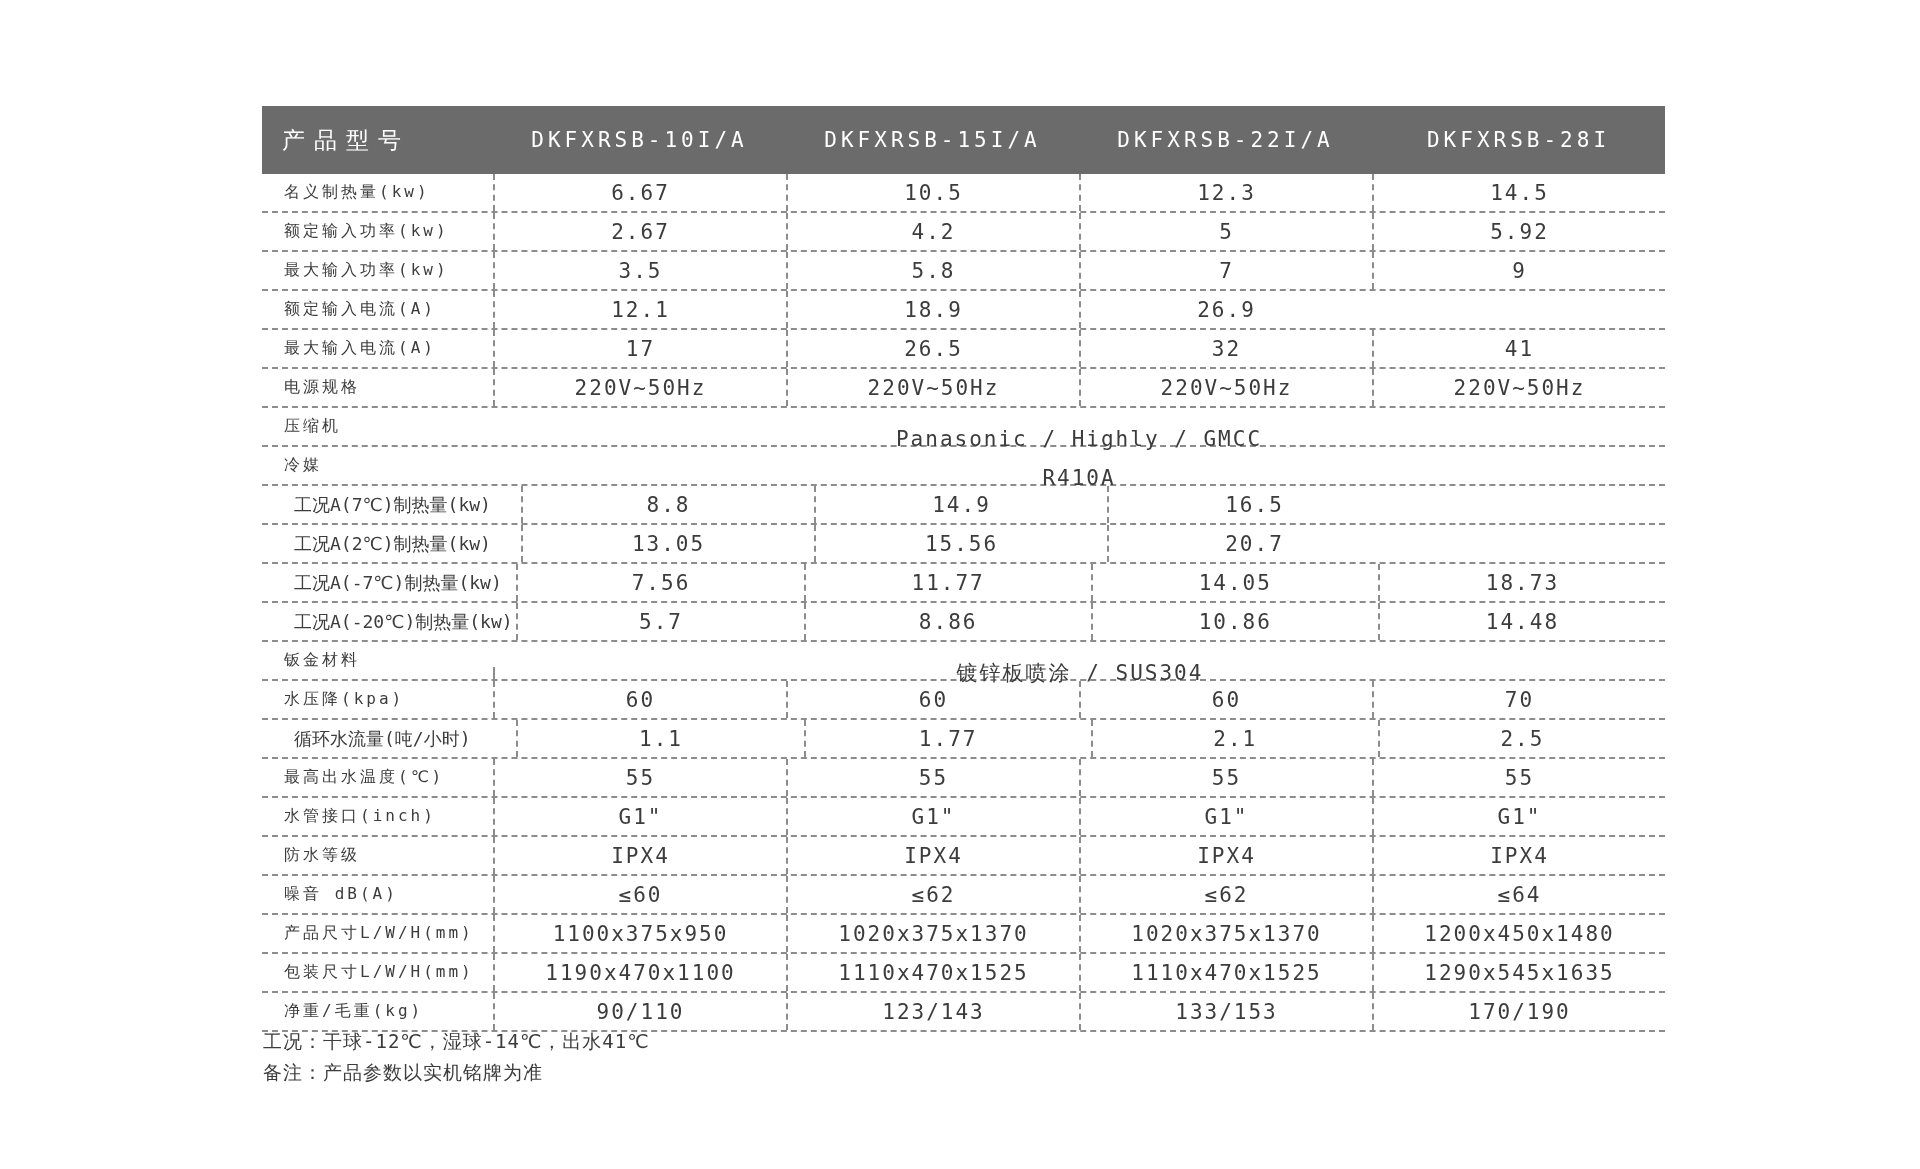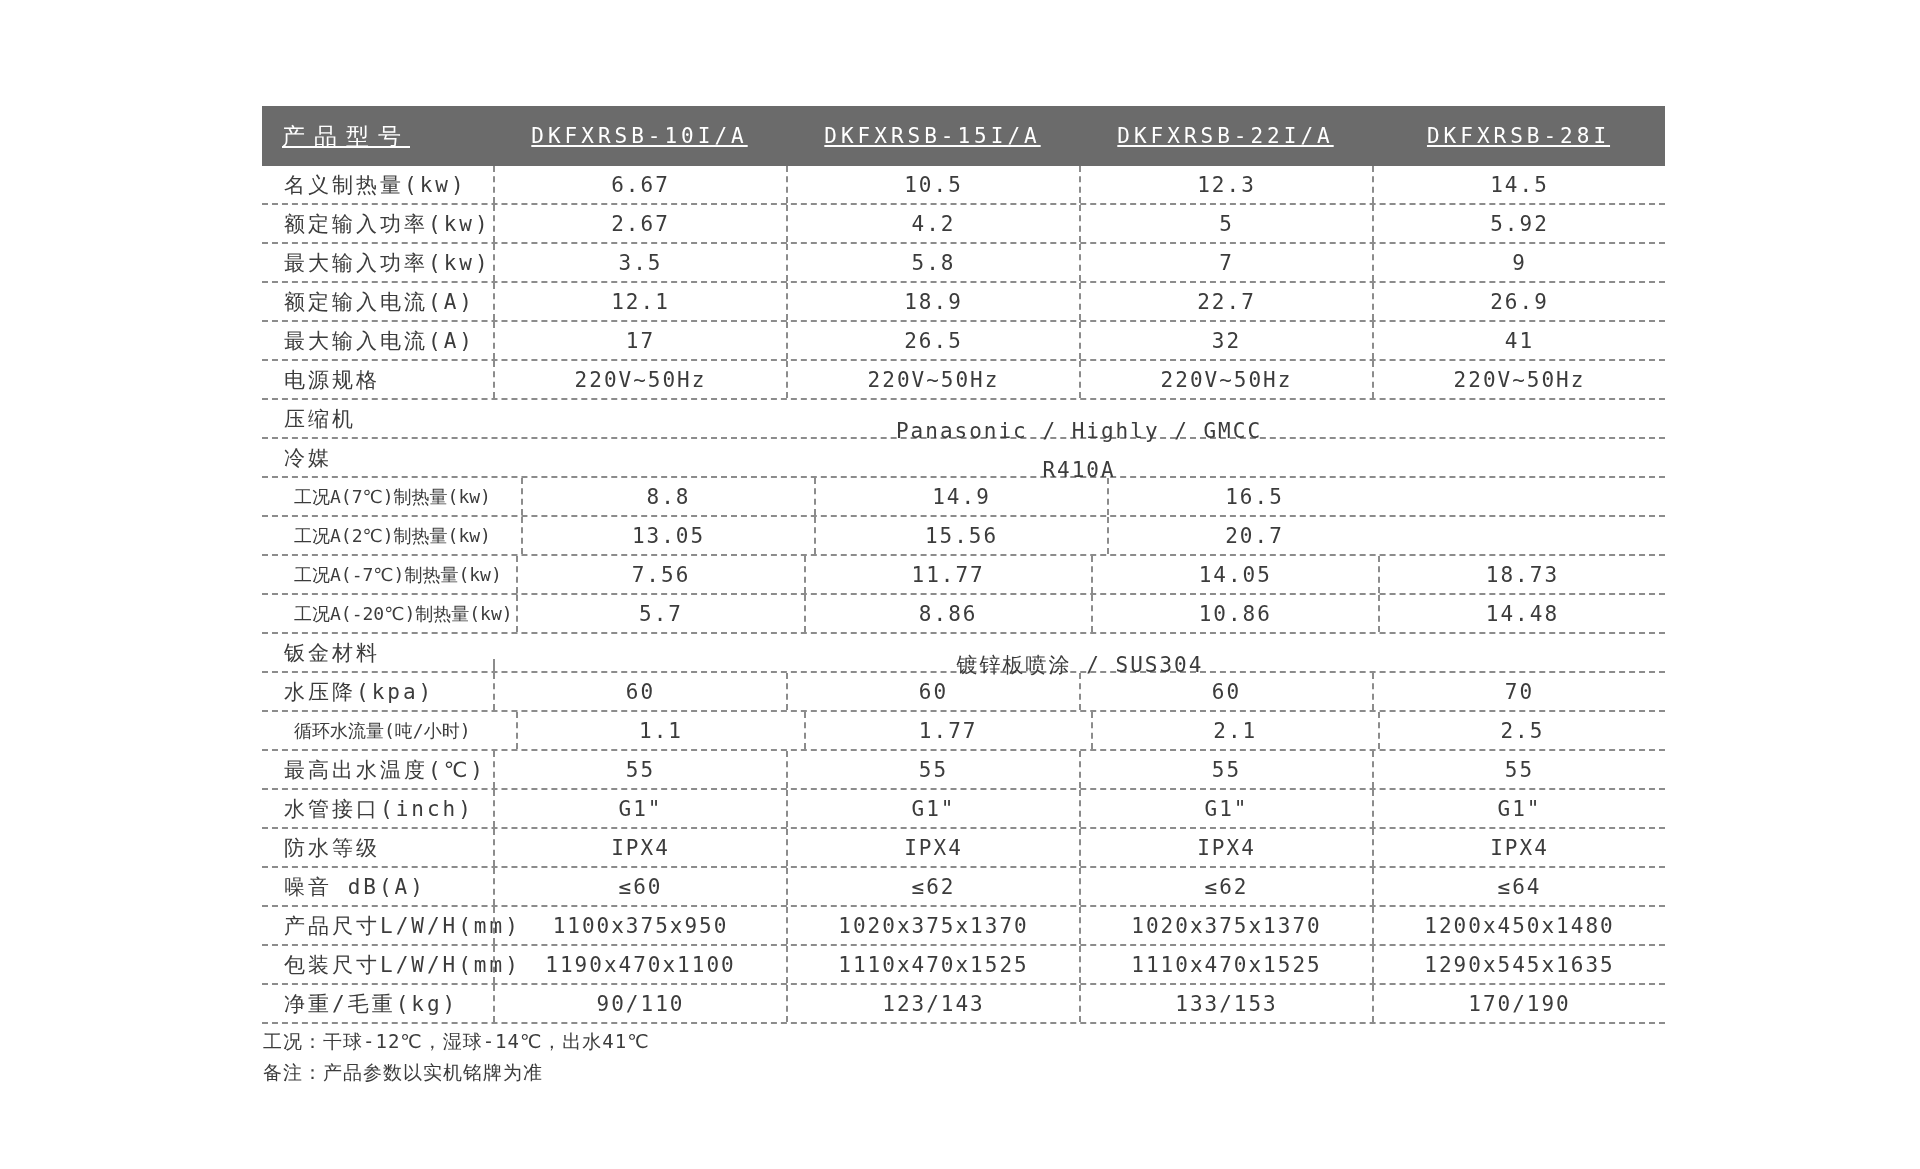--- a/index.html
+++ b/index.html
@@ -20,26 +20,25 @@
   .table-wrap {
     position: absolute;
     left: 262px;
     top: 106px;
     width: 1403px;
   }
 
   
   .header-row {
     display: flex;
-    height: 60px;
+    height: 68px;
     background: var(--header-bg, #6b6b6b);
     color: var(--header-text, #ffffff);
     align-items: center;
     box-sizing: border-box;
-    text-decoration: underline;
   }
   .header-label {
     width: 231px;
     box-sizing: border-box;
     padding-left: 20px;
     font-size: 23px;
     letter-spacing: 9px;
     white-space: nowrap;
   }
   .header-model {
@@ -57,21 +56,21 @@
     box-sizing: border-box;
     border-bottom: 2px dashed var(--line, #8c8c8c);
     align-items: stretch;
   }
   .row-label {
     width: 231px;
     box-sizing: border-box;
     padding-left: 22px;
     display: flex;
     align-items: center;
-    font-size: 21px;
+    font-size: 16px;
     letter-spacing: 3px;
     white-space: nowrap;
   }
   .row-label.tight {
     padding-left: 4px;
     font-size: 18px;
     letter-spacing: 0px;
     margin-left: 28px;
   }
   .cell {
@@ -139,21 +138,20 @@
   <div class="cell with-divider">3.5</div>
         <div class="cell with-divider">5.8</div>
         <div class="cell with-divider">7</div>
         <div class="cell with-divider">9</div>
       </div>
 
   <div class="row">
     <div class="row-label">额定输入电流(A)</div>
   <div class="cell with-divider">12.1</div>
         <div class="cell with-divider">18.9</div>
-        <div class="cell with-divider">22.7</div>
         <div class="cell with-divider">26.9</div>
       </div>
 
   <div class="row">
     <div class="row-label">最大输入电流(A)</div>
   <div class="cell with-divider">17</div>
         <div class="cell with-divider">26.5</div>
         <div class="cell with-divider">32</div>
         <div class="cell with-divider">41</div>
       </div>

